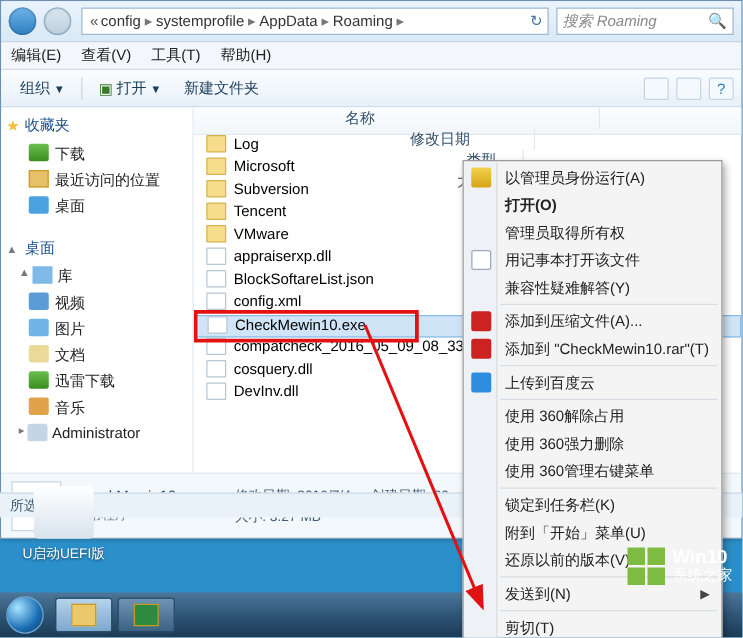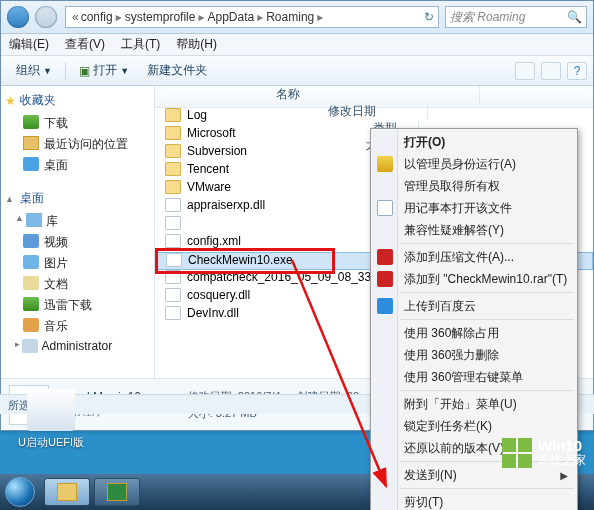--- a/index.html
+++ b/index.html
@@ -242,20 +242,21 @@
           <div class="row">
             <span class="ficon"></span>
             <span>VMware</span>
           </div>
           <div class="row">
             <span class="ficon file"></span>
             <span>appraiserxp.dll</span>
           </div>
           <div class="row">
             <span class="ficon file"></span>
+            <span>BlockSoftareList.json</span>
           </div>
           <div class="row">
             <span class="ficon file"></span>
             <span>config.xml</span>
           </div>
           <div class="row sel">
             <span class="ficon file"></span>
             <span>CheckMewin10.exe</span>
           </div>
           <div class="row">
@@ -306,27 +307,27 @@
       <span class="ico"></span>
     </div>
   <div class="taskbtn">
       <span class="ico xl"></span>
     </div>
 </div>
 
 <div class="ctxmenu" id="ctxmenu" style="height: 443px;">
   <div class="strip"></div>
 
-<div class="mi" style="font-weight: bold;">
-      <span>打开(O)</span>
-    </div>
-    <div class="mi">
+<div class="mi">
       <span class="ci run"></span>
       <span>以管理员身份运行(A)</span>
     </div>
+    <div class="mi" style="font-weight: bold;">
+      <span>打开(O)</span>
+    </div>
     <div class="mi">
       <span>管理员取得所有权</span>
     </div>
     <div class="mi">
       <span class="ci np"></span>
       <span>用记事本打开该文件</span>
     </div>
     <div class="mi">
       <span>兼容性疑难解答(Y)</span>
     </div>
@@ -349,24 +350,24 @@
       <span>使用 360解除占用</span>
     </div>
     <div class="mi">
       <span>使用 360强力删除</span>
     </div>
     <div class="mi">
       <span>使用 360管理右键菜单</span>
     </div>
     <div class="msep"></div>
     <div class="mi">
+      <span>锁定到任务栏(K)</span>
+    </div>
+    <div class="mi">
       <span>附到「开始」菜单(U)</span>
-    </div>
-    <div class="mi">
-      <span>锁定到任务栏(K)</span>
     </div>
     <div class="mi">
       <span>还原以前的版本(V)</span>
     </div>
     <div class="msep"></div>
     <div class="mi">
       <span>发送到(N)</span>
       <span class="arr">▶</span>
     </div>
     <div class="msep"></div>

